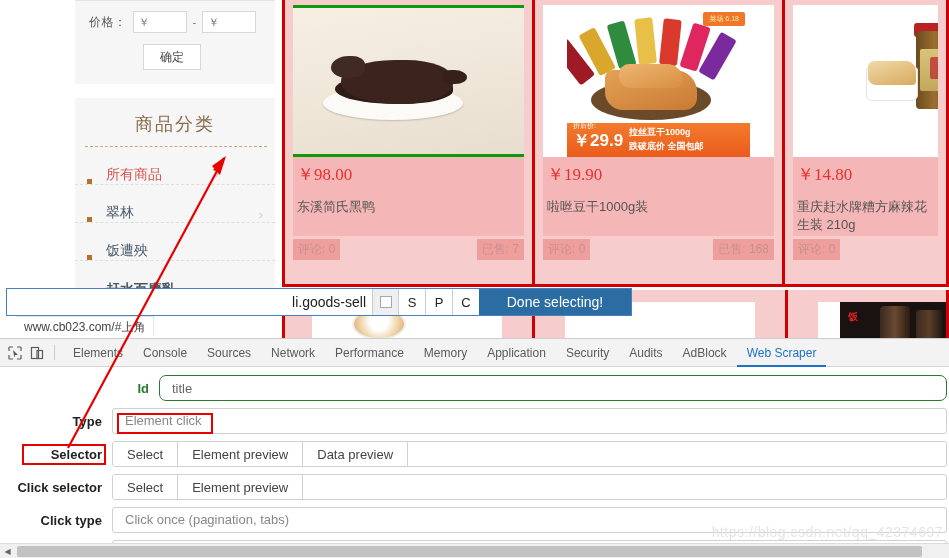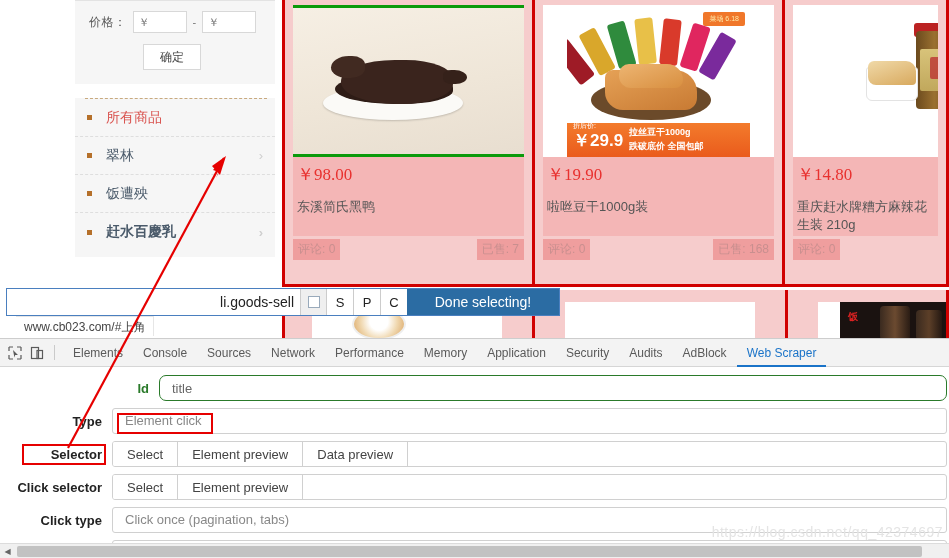--- a/index.html
+++ b/index.html
@@ -35,21 +35,21 @@
     margin:11px 0 0 68px; width:58px; height:26px; border:1px solid #d8d8d8;
     background:#fff; font-size:12px; color:#444; cursor:pointer;
     display:flex; align-items:center; justify-content:center;
     font-family:"Liberation Sans", sans-serif;
   }
 
   .cat-box { background:#f6f6f6; width:200px; margin-top:14px; padding-bottom:6px; }
   .cat-title { text-align:center; font-size:18px; color:#8a6d4a; padding:14px 0 10px 0; letter-spacing:2px; }
   .cat-sep { border-top:1px dashed #c8a97e; margin:0 8px 0 10px; }
   .cat-item {
-    display:flex; align-items:center; height:38px; padding-left:12px;
+    display:flex; align-items:flex-end; height:38px; padding-left:12px;
     border-bottom:1px dashed #dedede; position:relative;
   }
   .cat-item:last-child { border-bottom:none;font-weight:bold; }
   .cat-bullet { width:5px; height:5px; background:#b5702a; margin-right:14px; flex:0 0 auto; }
   .cat-text { font-size:14px; color:#4a5a6a; }
   .cat-text.active { color:#d9534f; }
   .cat-arrow { position:absolute; right:12px; color:#cfcfcf; font-size:13px; }
 
   
   .product-region {
@@ -115,21 +115,21 @@
   .sr-white { position:absolute; top:12px; height:38px; background:#fff; }
   .noodle { position:absolute; left:70px; top:18px; width:54px; height:32px; border-radius:50%;
             background:radial-gradient(circle at 50% 40%, #fff 30%, #f0d8b0 60%, #d9a25e 100%); border:2px solid #eee; }
   .jarpic { position:absolute; left:558px; top:12px; width:110px; height:38px; background:#1a1210; overflow:hidden; }
   .jarpic:before { content:""; position:absolute; left:40px; top:4px; width:30px; height:34px; background:linear-gradient(90deg,#3a2a1f,#6b4a30,#2a1c14); border-radius:4px; }
   .jarpic:after { content:""; position:absolute; left:76px; top:8px; width:26px; height:30px; background:linear-gradient(90deg,#3a2a1f,#5c3f28,#241812); border-radius:4px; }
   .jarpic-red { position:absolute; left:8px; top:8px; width:26px; height:26px; color:#d22; font-size:10px; font-weight:bold; }
 
   
   .selector-bar {
-    position:absolute; left:6px; top:288px; width:554px; height:28px;
+    position:absolute; left:6px; top:288px; width:626px; height:28px;
     border:1px solid #4a7fbf; background:#fff; display:flex; align-items:stretch;
     z-index:30;
   }
   .sel-input {
     flex:1 1 auto; border:none; outline:none; text-align:right;
     font-size:14px; color:#222; padding-right:6px; background:#fff;
     font-family:"Liberation Sans", sans-serif;
   }
   .sel-cb {
     flex:0 0 26px; display:flex; align-items:center; justify-content:center;
@@ -228,20 +228,21 @@
         <div class="price-row">
           <span class="price-label">价格：</span>
           <input class="price-input" type="text" readonly="" placeholder="￥" style="">
           <span class="price-dash">-</span>
           <input class="price-input" type="text" readonly="" placeholder="￥" style="">
         </div>
         <div class="confirm-btn">确定</div>
       </div>
 
       <div class="cat-box">
+        <div class="cat-title">商品分类</div>
         <div class="cat-sep"></div>
 
         <div class="cat-item">
           <span class="cat-bullet"></span>
           <span class="cat-text active">所有商品</span>
         </div>
         <div class="cat-item">
           <span class="cat-bullet"></span>
           <span class="cat-text">翠林</span>
           <span class="cat-arrow">›</span>

